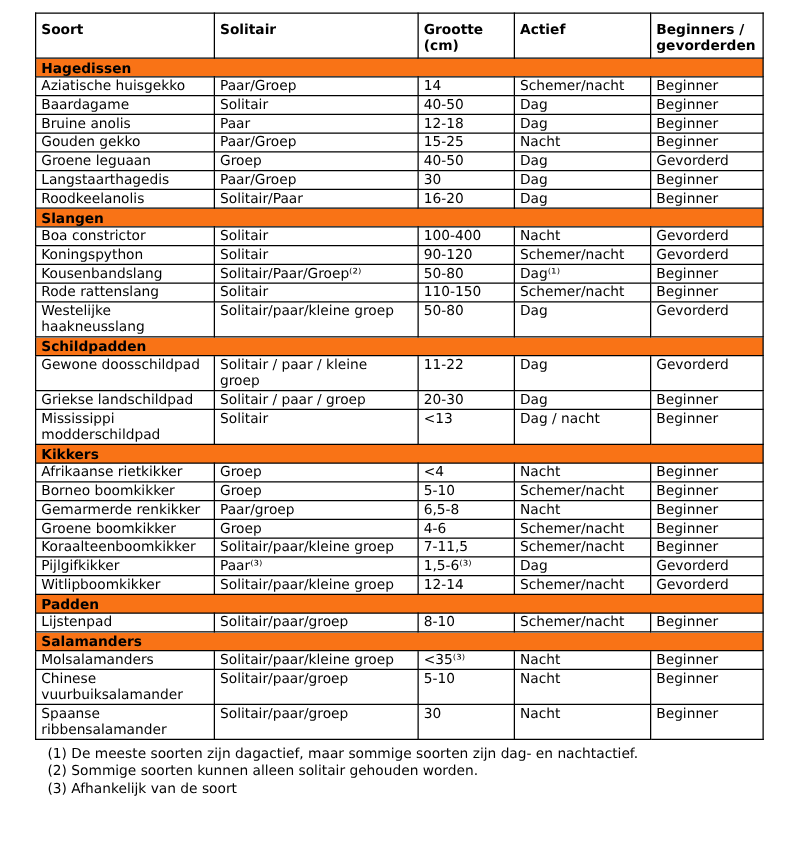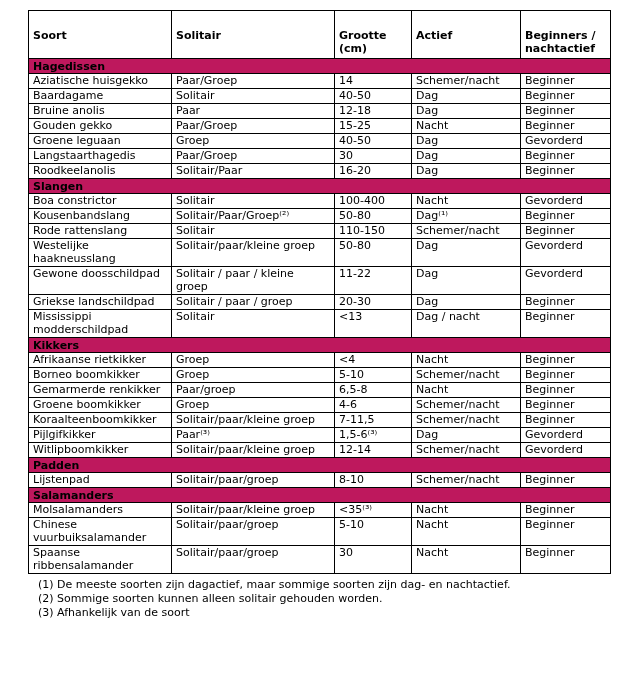--- a/index.html
+++ b/index.html
@@ -26,29 +26,29 @@
   table.species th,
   table.species td {
     border: 1px solid #000000;
     text-align: left;
     vertical-align: top;
     white-space: pre-line;
     overflow: hidden;
   }
   table.species th {
     font-weight: bold;
-    padding: 18px 4px 3px 4px;
+    padding: 6px 4px 3px 4px;
     line-height: 13px;
   }
   table.species td {
     padding: 0px 4px 1px 4px;
     line-height: 13px;
   }
   tr.section-row td {
-    background: #be185d;
+    background: #f97316;
     font-weight: bold;
     padding: 1px 4px 0px 4px;
   }
   .footnotes {
     margin: 4px 0 0 10px;
   }
   .footnote {
     line-height: 14px;
   }
 </style>
@@ -65,21 +65,21 @@
         <col style="width: 90px;">
       </colgroup>
     <thead>
       <tr>
           <th>Soort</th>
           <th>Solitair</th>
           <th>Grootte
 (cm)</th>
           <th>Actief</th>
           <th>Beginners /
-nachtactief</th>
+gevorderden</th>
         </tr>
     </thead>
     <tbody>
         <tr class="section-row">
           <td colspan="5">Hagedissen</td>
         </tr>
         <tr>
           <td>Aziatische huisgekko</td>
           <td>Paar/Groep</td>
           <td>14</td>
@@ -129,20 +129,27 @@
           <td>Beginner</td>
         </tr>
         <tr class="section-row">
           <td colspan="5">Slangen</td>
         </tr>
         <tr>
           <td>Boa constrictor</td>
           <td>Solitair</td>
           <td>100-400</td>
           <td>Nacht</td>
+          <td>Gevorderd</td>
+        </tr>
+        <tr>
+          <td>Koningspython</td>
+          <td>Solitair</td>
+          <td>90-120</td>
+          <td>Schemer/nacht</td>
           <td>Gevorderd</td>
         </tr>
         <tr>
           <td>Kousenbandslang</td>
           <td>Solitair/Paar/Groep⁽²⁾</td>
           <td>50-80</td>
           <td>Dag⁽¹⁾</td>
           <td>Beginner</td>
         </tr>
         <tr>
@@ -152,20 +159,23 @@
           <td>Schemer/nacht</td>
           <td>Beginner</td>
         </tr>
         <tr>
           <td>Westelijke
 haakneusslang</td>
           <td>Solitair/paar/kleine groep</td>
           <td>50-80</td>
           <td>Dag</td>
           <td>Gevorderd</td>
+        </tr>
+        <tr class="section-row">
+          <td colspan="5">Schildpadden</td>
         </tr>
         <tr>
           <td>Gewone doosschildpad</td>
           <td>Solitair / paar / kleine
 groep</td>
           <td>11-22</td>
           <td>Dag</td>
           <td>Gevorderd</td>
         </tr>
         <tr>

